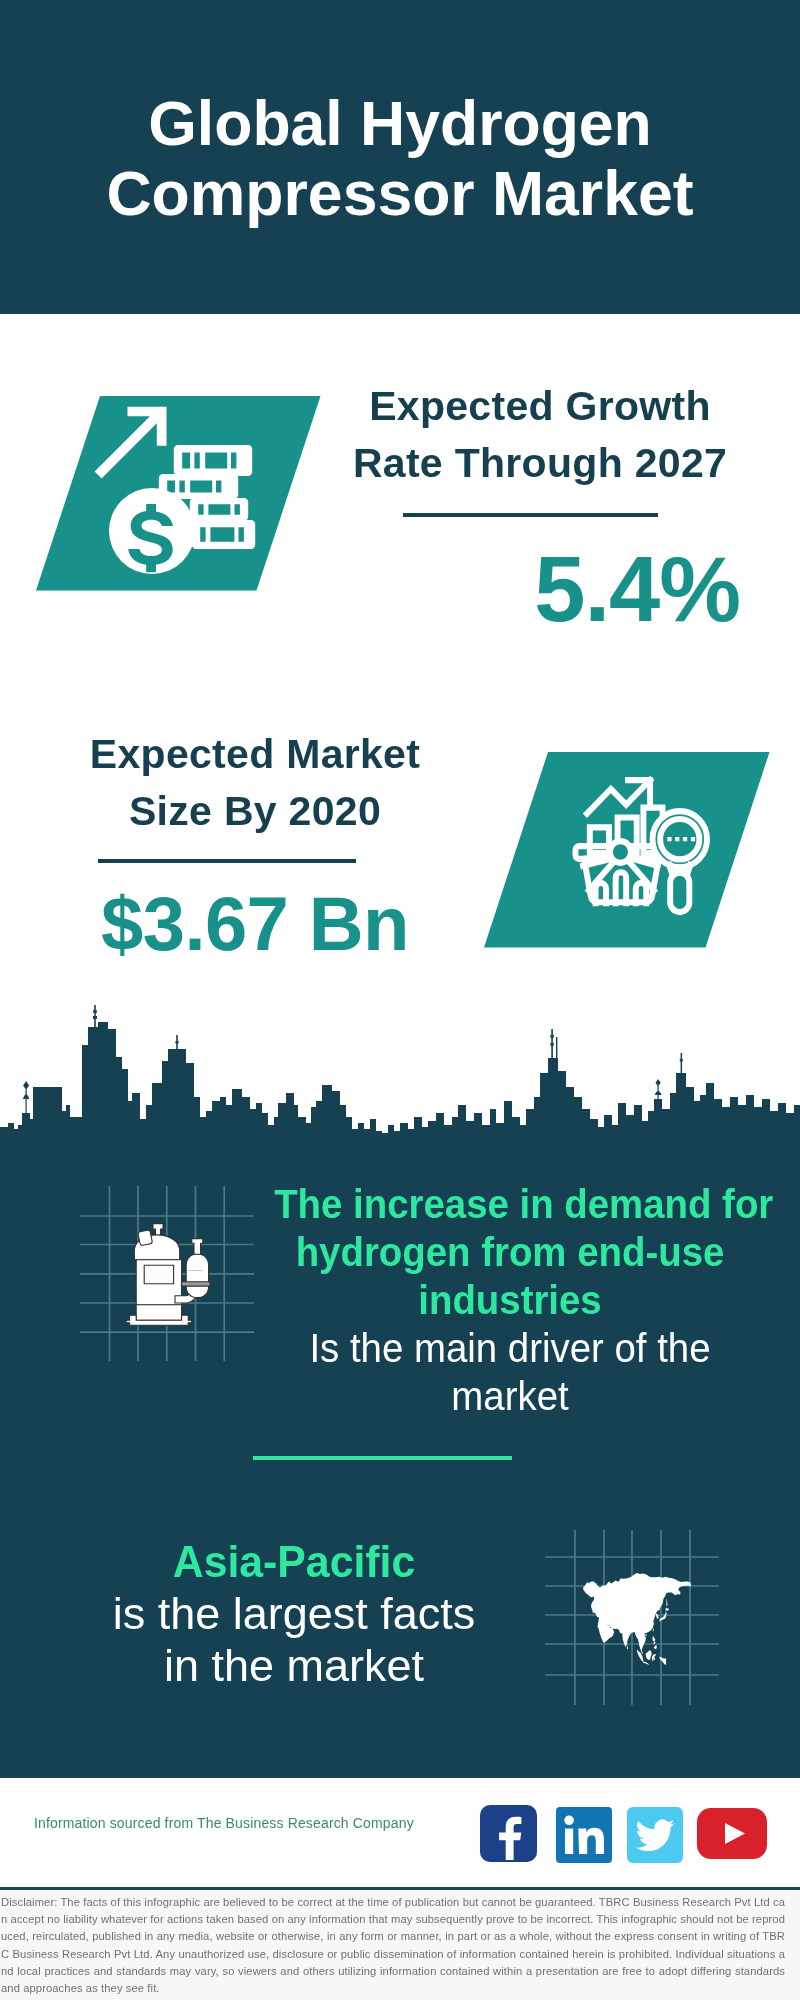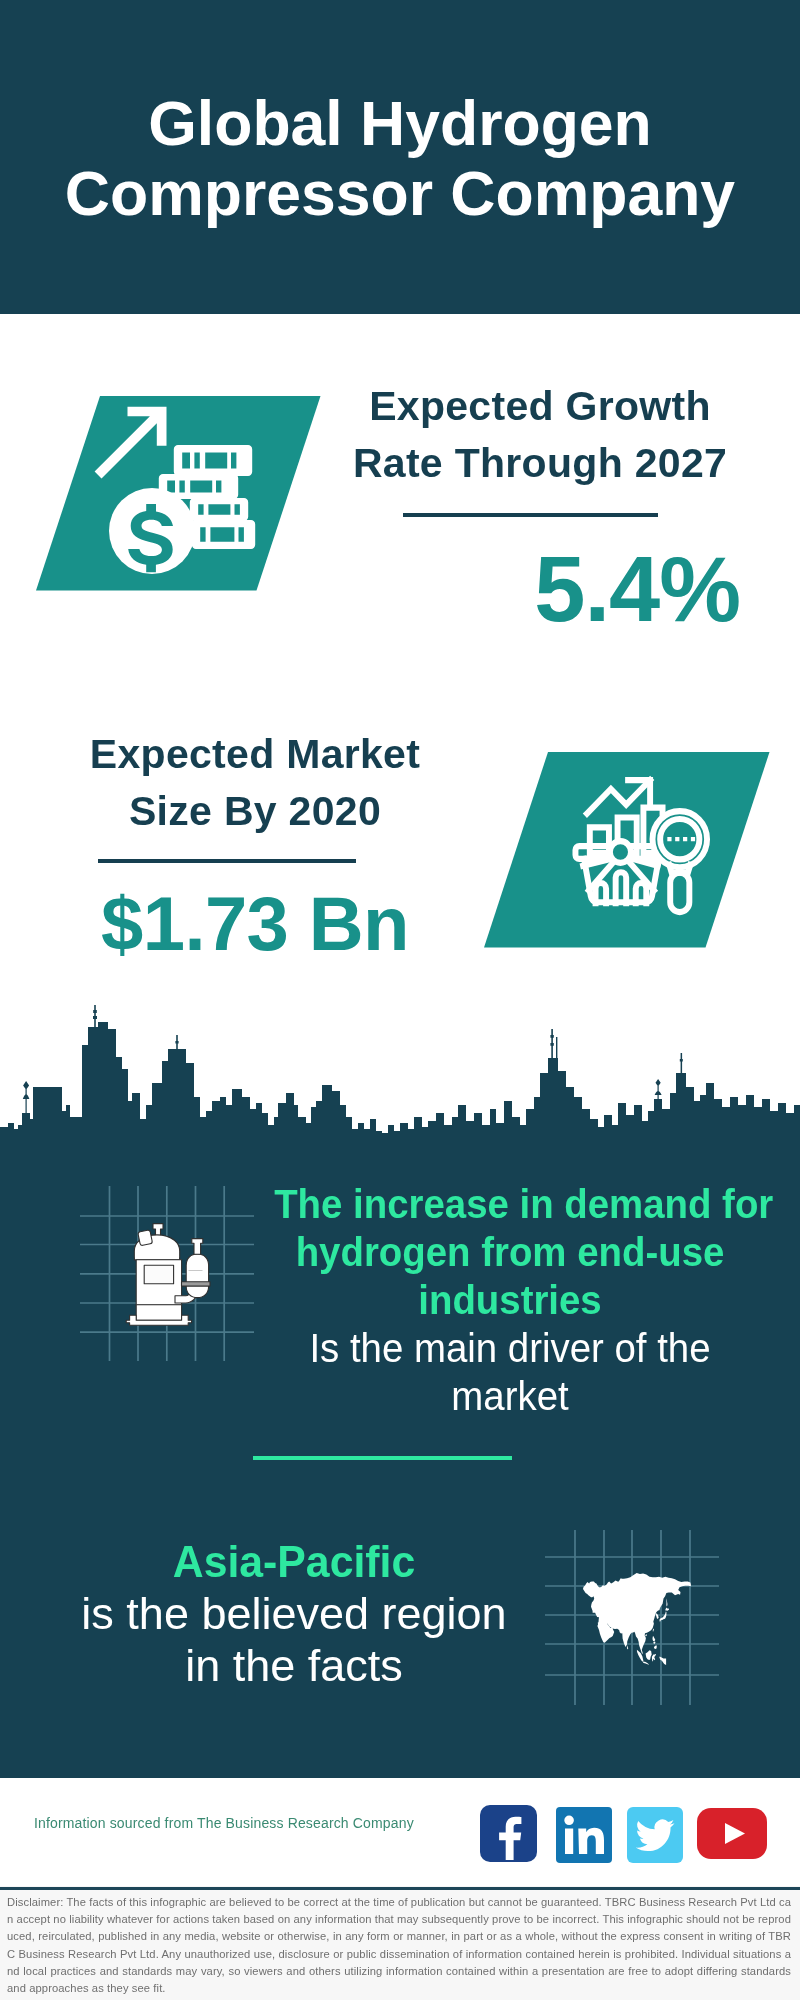--- a/index.html
+++ b/index.html
@@ -41,29 +41,29 @@
   .foot-l2{position:absolute;left:34px;top:1924px;color:#4c1d95;font-size:15.8px;letter-spacing:0.15px;text-align:center;}
   .soc{position:absolute;display:block;}
   .soc-fb{left:480px;top:1805px;}
   .soc-li{left:556px;top:1807px;}
   .soc-tw{left:627px;top:1807px;}
   .soc-yt{left:697px;top:1808px;}
 
   
   .disc-rule{position:absolute;left:0;top:1887px;width:800px;height:3px;background:#1d4658;}
   .disc{position:absolute;left:0;top:1886px;width:800px;height:114px;background:#f7f7f7;}
-  .disc-text{position:absolute;left:7px;top:1894px;width:784px;color:#6f6f6f;font-size:11.2px;line-height:17.2px;text-align:justify;word-break:break-all;letter-spacing:0.1px;}
+  .disc-text{position:absolute;left:1px;top:1894px;width:784px;color:#6f6f6f;font-size:11.2px;line-height:17.2px;text-align:justify;word-break:break-all;letter-spacing:0.1px;}
 </style>
 </head>
 <body>
 
 <div class="page">
 
   <div class="header">
-    <div class="header-title">Global Hydrogen Compressor Company</div>
+    <div class="header-title">Global Hydrogen Compressor Market</div>
   </div>
 
   <svg class="icon1" viewBox="0 0 303 203" width="303" height="203">
     <polygon points="80,6 300.5,6 236.5,200.5 16,200.5" fill="#18918a"></polygon>
     <g fill="#ffffff">
       <path d="M 107.5 16.7 L 146.5 16.7 L 146.5 55.7 L 136.8 55.7 L 136.8 33.2 L 81.5 88.5 L 74.6 81.6 L 129.9 26.3 L 107.5 26.3 Z"></path>
       <path fill-rule="evenodd" d="M 158 55 h 70 a 4.2 4.2 0 0 1 4.2 4.2 v 22.6 a 4.2 4.2 0 0 1 -4.2 4.2 h -70 a 4.2 4.2 0 0 1 -4.2 -4.2 v -22.6 a 4.2 4.2 0 0 1 4.2 -4.2 z
                M 162.2 62.4 v 16.2 h 7.8 v -16.2 z M 174.4 62.4 v 16.2 h 5.4 v -16.2 z M 185.2 62.4 v 16.2 h 22 v -16.2 z M 211 62.4 v 16.2 h 5.4 v -16.2 z"></path>
       <path fill-rule="evenodd" d="M 143 84 h 71 a 4.2 4.2 0 0 1 4.2 4.2 v 16.6 a 4.2 4.2 0 0 1 -4.2 4.2 h -71 a 4.2 4.2 0 0 1 -4.2 -4.2 v -16.6 a 4.2 4.2 0 0 1 4.2 -4.2 z
                M 147.2 90.6 v 12 h 7.8 v -12 z M 159.4 90.6 v 12 h 5.4 v -12 z M 170.2 90.6 v 12 h 22 v -12 z M 196 90.6 v 12 h 5.4 v -12 z"></path>
@@ -99,21 +99,21 @@
       <path d="M 157 159 v -15 a 5.5 5.5 0 0 1 11 0 v 15"></path>
       <circle cx="203" cy="94" r="28.5" fill="#18918a"></circle>
       <circle cx="203" cy="94" r="20.5"></circle>
       <path d="M 192 120 l 2.5 8 h 17 l 2.5 -8"></path>
       <path d="M 203 128 a 10 10 0 0 1 10 10 v 20 a 10 10 0 0 1 -20 0 v -20 a 10 10 0 0 1 10 -10 z"></path>
       <path stroke-width="4.4" stroke-linecap="butt" stroke-dasharray="4.4 3.8" d="M 190.0 94 h 29"></path>
     </g>
   </svg>
   <div class="stat2-text">Expected Market Size By 2020</div>
   <div class="stat2-rule"></div>
-  <div class="stat2-value">$1.73 Bn</div>
+  <div class="stat2-value">$3.67 Bn</div>
 
   <div class="dark"></div>
   <svg class="skyline" viewBox="0 0 800 140" width="800" height="140" preserveAspectRatio="none">
     <path id="skypath" fill="#164152" d="M 0 140 L 0 122 L 8 122 L 8 118 L 14 118 L 14 124 L 18 124 L 18 120 L 22 120 L 22 108 L 30 108 L 30 114 L 33 114 L 33 82 L 62 82 L 62 106 L 66 106 L 66 100 L 70 100 L 70 112 L 82 112 L 82 40 L 88 40 L 88 22 L 98 22 L 98 17 L 108 17 L 108 24 L 116 24 L 116 52 L 122 52 L 122 64 L 128 64 L 128 96 L 132 96 L 132 88 L 140 88 L 140 114 L 146 114 L 146 100 L 152 100 L 152 78 L 162 78 L 162 56 L 168 56 L 168 44 L 186 44 L 186 58 L 194 58 L 194 92 L 200 92 L 200 112 L 206 112 L 206 106 L 212 106 L 212 96 L 220 96 L 220 92 L 226 92 L 226 100 L 232 100 L 232 84 L 242 84 L 242 92 L 250 92 L 250 104 L 256 104 L 256 98 L 262 98 L 262 108 L 268 108 L 268 120 L 274 120 L 274 112 L 278 112 L 278 98 L 286 98 L 286 88 L 294 88 L 294 100 L 298 100 L 298 112 L 306 112 L 306 118 L 311 118 L 311 102 L 316 102 L 316 96 L 322 96 L 322 80 L 332 80 L 332 86 L 340 86 L 340 100 L 346 100 L 346 112 L 352 112 L 352 124 L 358 124 L 358 118 L 364 118 L 364 124 L 370 124 L 370 114 L 376 114 L 376 126 L 382 126 L 382 128 L 388 128 L 388 120 L 394 120 L 394 126 L 400 126 L 400 118 L 408 118 L 408 124 L 414 124 L 414 112 L 422 112 L 422 122 L 428 122 L 428 116 L 436 116 L 436 108 L 444 108 L 444 120 L 452 120 L 452 112 L 458 112 L 458 100 L 466 100 L 466 116 L 474 116 L 474 108 L 482 108 L 482 120 L 490 120 L 490 104 L 496 104 L 496 118 L 504 118 L 504 96 L 512 96 L 512 112 L 520 112 L 520 120 L 526 120 L 526 104 L 534 104 L 534 92 L 540 92 L 540 68 L 548 68 L 548 53 L 558 53 L 558 66 L 566 66 L 566 82 L 574 82 L 574 92 L 582 92 L 582 104 L 590 104 L 590 114 L 598 114 L 598 122 L 604 122 L 604 110 L 612 110 L 612 120 L 618 120 L 618 98 L 626 98 L 626 110 L 634 110 L 634 100 L 642 100 L 642 116 L 648 116 L 648 106 L 654 106 L 654 94 L 662 94 L 662 104 L 670 104 L 670 88 L 676 88 L 676 68 L 686 68 L 686 82 L 694 82 L 694 96 L 700 96 L 700 90 L 706 90 L 706 78 L 714 78 L 714 94 L 722 94 L 722 102 L 730 102 L 730 92 L 738 92 L 738 100 L 746 100 L 746 90 L 754 90 L 754 102 L 762 102 L 762 94 L 770 94 L 770 106 L 778 106 L 778 98 L 786 98 L 786 108 L 794 108 L 794 100 L 800 100 L 800 140 Z M 94.2 0 h 1.6 v 24 h -1.6 Z M 93.2 5 h 3.6 v 3 h -3.6 Z M 93 11 h 4 v 3 h -4 Z M 25.5 80 h 1.2 v 30 h -1.2 Z M 26.1 76 l 3.0 4.4 l -3.0 4.4 l -3.0 -4.4 Z M 22.8 94 q 3.3 -9.5 6.6 0 Z M 176.2 30 h 1.6 v 16 h -1.6 Z M 175.4 36 h 3.2 v 2.6 h -3.2 Z M 551.3 24 h 1.6 v 32 h -1.6 Z M 550.4 30 h 3.4 v 2.8 h -3.4 Z M 550.4 38 h 3.4 v 2.8 h -3.4 Z M 556 32 h 1.4 v 24 h -1.4 Z M 680.6 48 h 1.5 v 22 h -1.5 Z M 679.8 54 h 3 v 2.6 h -3 Z M 657.5 78 h 1.2 v 18 h -1.2 Z M 658.1 74 l 2.6 3.8 l -2.6 3.8 l -2.6 -3.8 Z M 654.6 90 q 3.5 -8 7.0 0 Z"></path>
   </svg>
 
   <svg class="gridleft" viewBox="0 0 180 180" width="180" height="180">
     <g stroke="#4b7a8b" stroke-width="1.7" fill="none">
       <path d="M 29.5 1 V 176  M 58 1 V 176  M 86.8 1 V 176  M 115.5 1 V 176  M 144.2 1 V 176"></path>
       <path d="M 0 31 H 174  M 0 59.5 H 174  M 0 88.8 H 174  M 0 118 H 174  M 0 147.2 H 174"></path>
@@ -162,22 +162,22 @@
       <path fill="#ffffff" d="M 69.3 83.3 L 70.3 81.4 L 71.6 81.6 L 72.9 80.9 L 73.0 82.0 L 71.9 83.0 L 71.3 84.6 L 72.2 86.2 L 71.6 87.2 L 70.3 85.7 L 70.0 88.3 L 69.3 88.3 L 69.0 85.7 L 68.9 83.5 Z"></path>
       <path fill="#ffffff" d="M 69.7 67.1 L 70.3 68.2 L 71.3 67.7 L 71.9 67.9 L 72.2 66.6 L 71.3 65.0 L 70.3 62.9 L 69.8 63.4 L 69.5 65.6 Z"></path>
       <path fill="#ffffff" d="M 70.9 75.1 L 72.2 76.1 L 73.5 75.6 L 73.8 73.5 L 73.2 72.1 L 72.2 73.0 L 71.3 73.5 Z"></path>
       <path fill="#ffffff" d="M 76.7 83.5 L 78.6 84.6 L 80.5 85.4 L 83.1 85.4 L 83.1 92.0 L 81.2 90.9 L 78.9 87.8 L 77.3 86.7 L 76.4 84.6 Z"></path>
       <path fill="#ffffff" d="M 44.1 72.3 L 44.9 74.6 L 45.2 75.9 L 44.3 76.2 L 43.9 74.0 Z"></path>
       <path fill="#ffffff" d="M 70.3 69.3 L 70.9 70.9 L 71.9 70.5 L 72.5 69.3 L 71.9 68.5 L 70.9 68.7 Z"></path>
     </g>
   </svg>
   <div class="region-green">Asia-Pacific</div>
   <div class="region-white">
-      <div>is the believed region</div>
-      <div>in the facts</div>
+      <div>is the largest facts</div>
+      <div>in the market</div>
     </div>
 
   <div class="foot">
     
     
   </div>
   <div class="foot-l1">Information sourced from The Business Research Company</div>
     <div class="foot-l2">thebusinessresearchcompany.com</div>
 <svg class="soc soc-fb" viewBox="0 0 57 57" width="57" height="57">
       <rect x="0" y="0" width="57" height="57" rx="10" ry="10" fill="#1b4289"></rect>

